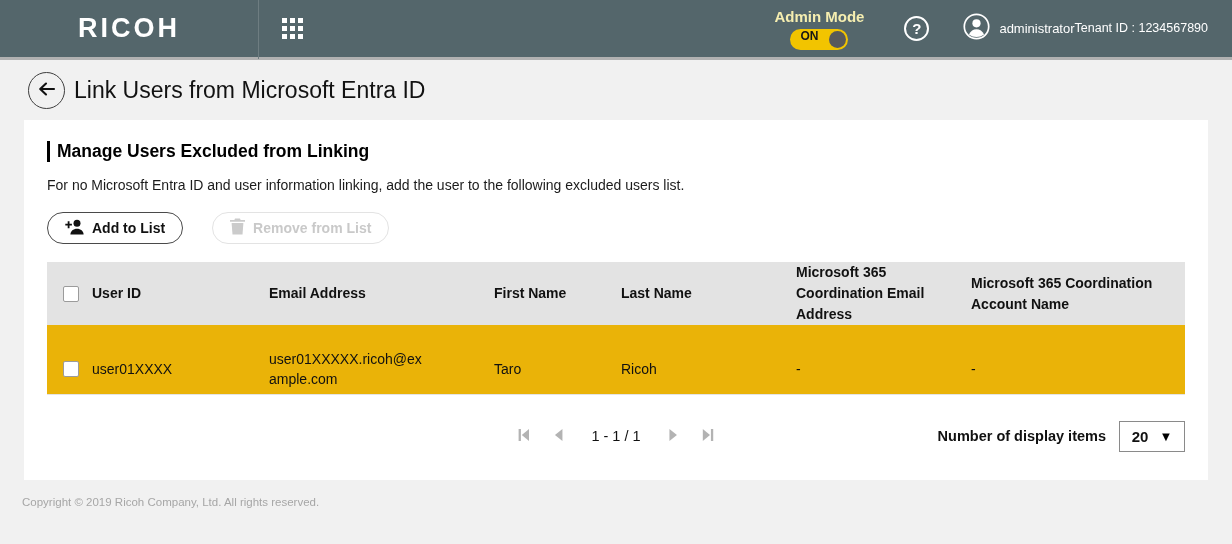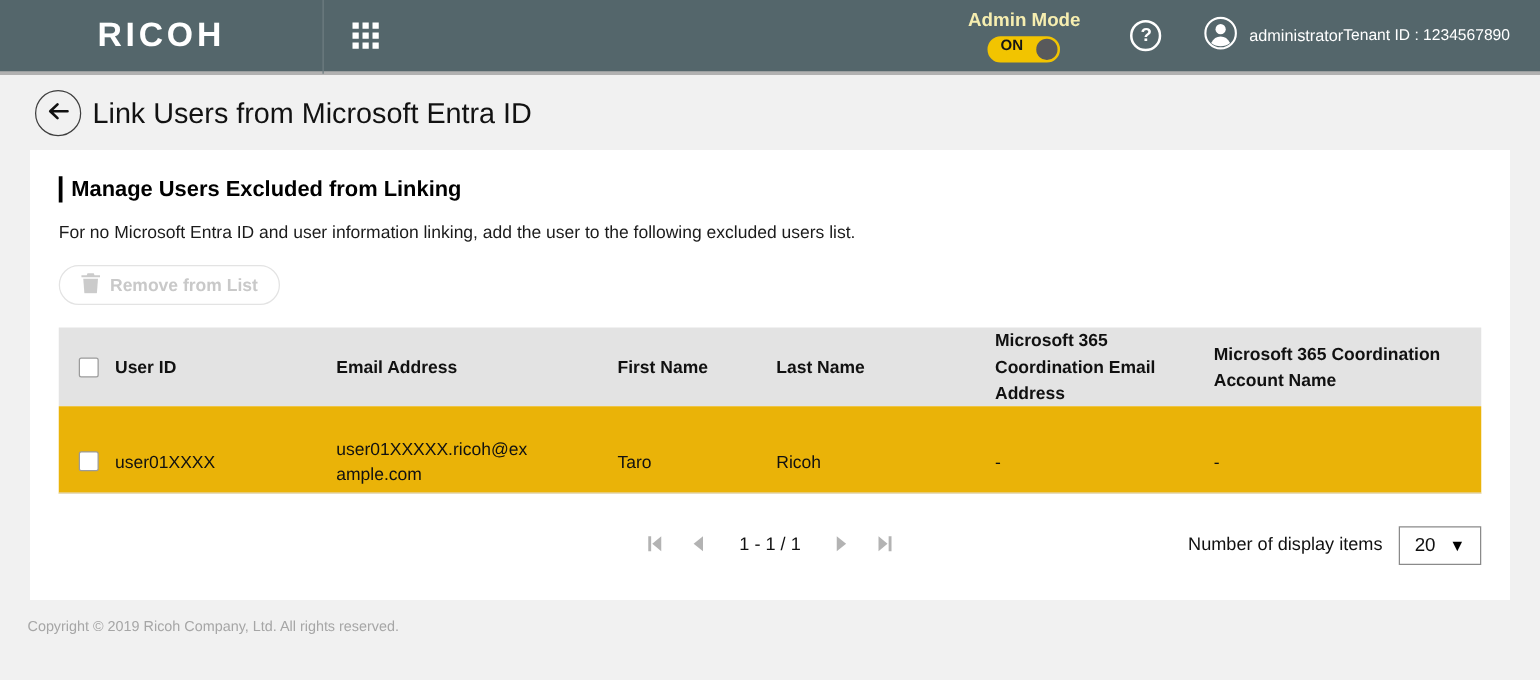--- a/index.html
+++ b/index.html
@@ -96,21 +96,21 @@
   }
 
   
   .bottom-row { position:relative; height:34px; margin-top:24px; }
   .pagination {
     position:absolute; left:50%; top:0; transform:translateX(-50%);
     display:flex; align-items:center; gap:17px; height:34px;
   }
   .pg-btn { background:none; border:none; padding:0; display:flex; align-items:center; cursor:pointer; }
   .page-label { font-size:14.5px; color:#111; margin:0 7px; white-space:nowrap; }
-  .display-items { position:absolute; right:0; top:0; height:34px; display:flex; align-items:center; gap:13px; }
+  .display-items { position:absolute; right:0; top:0; height:34px; display:flex; align-items:center; gap:13px;font-weight:bold; }
   .di-label { font-size:14.5px; color:#111; }
   .di-select {
     width:66px; height:31px; border:1px solid #8a8a8a; background:#fff;
     display:flex; align-items:center; justify-content:center; gap:11px; cursor:pointer;
   }
   .di-value { font-size:15px; color:#111; }
   .di-caret { font-size:13px; color:#000; line-height:1; }
 
   
   .app-footer { padding:12px 0 0 22px; }
@@ -172,20 +172,30 @@
 </div>
 
 <main class="card">
   <div class="sec-head">
     <span class="accent-bar"></span>
     <h3 class="section-heading">Manage Users Excluded from Linking</h3>
   </div>
   <p class="section-desc">For no Microsoft Entra ID and user information linking, add the user to the following excluded users list.</p>
 
   <div class="toolbar">
+    <button class="btn">
+      <span>
+        <svg width="19" height="18" viewBox="0 0 19 18">
+          <path d="M3.6 3.2v7M0.3 6.7h6.6" stroke="#111" stroke-width="1.8" fill="none"></path>
+          <circle cx="12" cy="5.2" r="3.5" fill="#111"></circle>
+          <path d="M5.4 16.6c0-3.7 3-5.9 6.6-5.9s6.6 2.2 6.6 5.9z" fill="#111"></path>
+        </svg>
+      </span>
+      <span>Add to List</span>
+    </button>
     <button class="btn disabled">
       <span>
         <svg width="15" height="17" viewBox="0 0 15 17" fill="#cbcbcb">
           <path d="M5 0.5h5l0.6 1.6H15v1.6H0V2.1h4.4z"></path>
           <path d="M1.6 5h11.8l-0.9 11.5H2.5z"></path>
         </svg>
       </span>
       <span>Remove from List</span>
     </button>
   </div>

